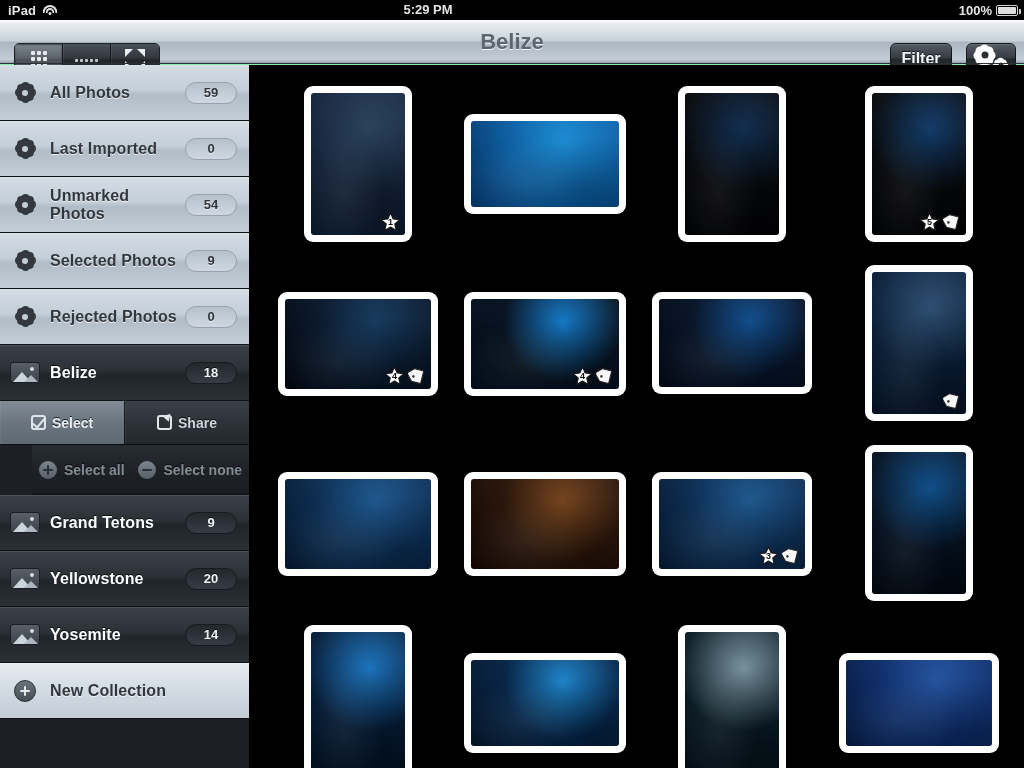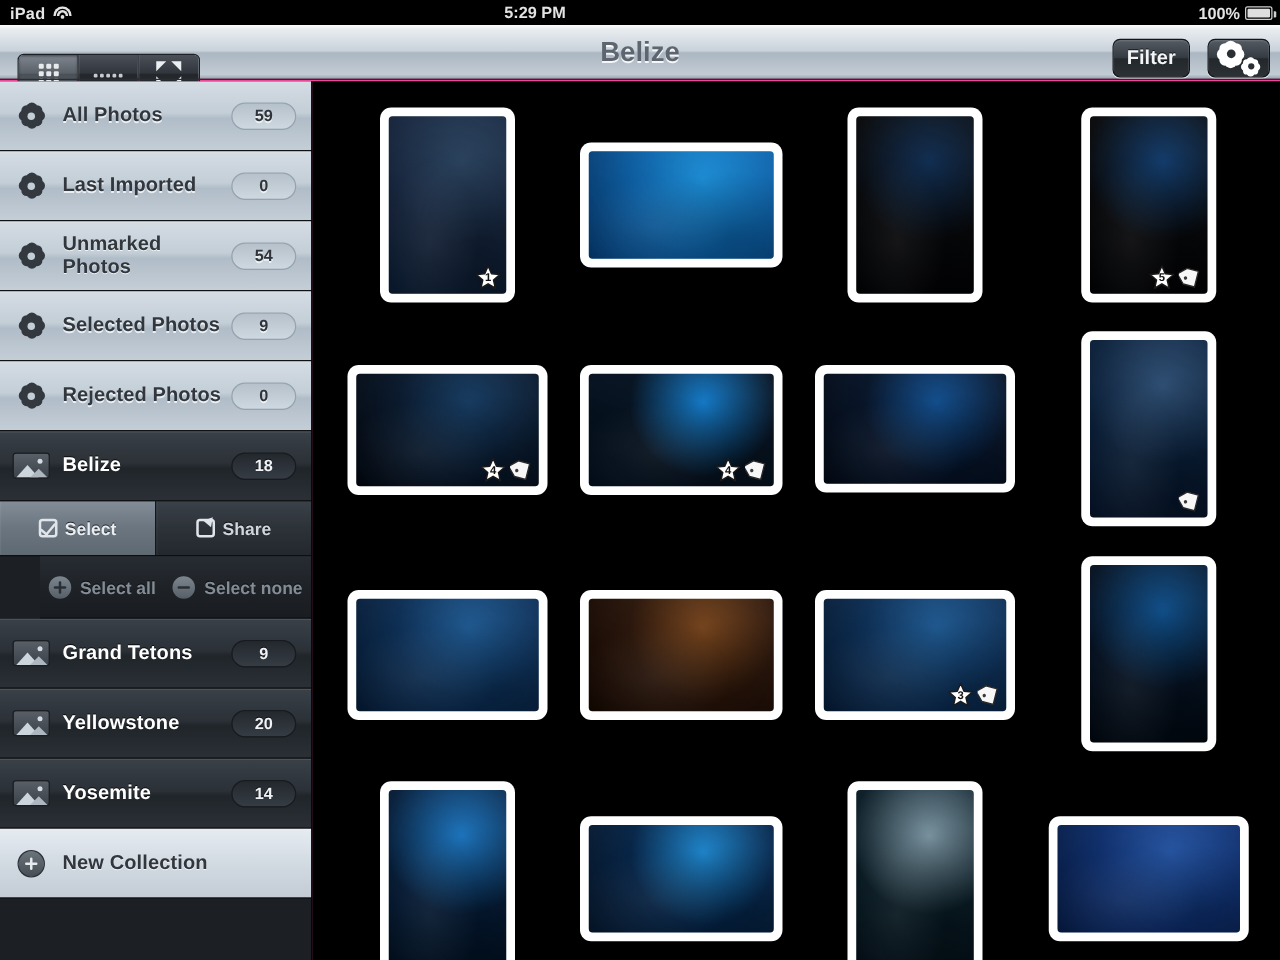--- a/index.html
+++ b/index.html
@@ -2,21 +2,21 @@
 <html><head>
 <meta charset="utf-8">
 <style>
   * { margin:0; padding:0; box-sizing:border-box; }
   html,body { width:1024px; height:768px; overflow:hidden; }
   body {
     background:#000;
     font-family:"Liberation Sans", sans-serif;
     -webkit-font-smoothing:antialiased;
   }
-  #app { position:relative; width:1024px; height:768px; background:#ec4899; }
+  #app { position:relative; width:1024px; height:768px; background:#86efac; }
 
   
   .statusbar{
     position:absolute; left:0; top:0; width:1024px; height:20px;
     background:#000; color:#d8d8d8; font-size:12px; font-weight:bold;
     display:flex; align-items:center;
   }
   .sb-left{ position:absolute; left:8px; top:0; height:20px; display:flex; align-items:center; gap:6px; }
   .sb-ipad{ font-size:13px; color:#e6e6e6; letter-spacing:.2px; }
   .wifi-icon{ display:inline-block; width:15px; height:11px; position:relative; }
@@ -68,21 +68,21 @@
   .ic-film .dots{ display:flex; gap:2px; justify-content:center; margin-top:3px; }
   .ic-film .dots b{ width:3px; height:3px; background:#c6cbd1; border-radius:1px; display:block; }
   .ic-expand{ position:relative; width:20px; height:20px; }
   .ic-expand b{ position:absolute; width:0;height:0; }
   .ic-expand b:nth-child(1){ left:0;top:0; border-left:8px solid #eceff2; border-bottom:8px solid transparent; }
   .ic-expand b:nth-child(2){ right:0;top:0; border-right:8px solid #eceff2; border-bottom:8px solid transparent; }
   .ic-expand b:nth-child(3){ left:0;bottom:0; border-left:8px solid #eceff2; border-top:8px solid transparent; }
   .ic-expand b:nth-child(4){ right:0;bottom:0; border-right:8px solid #eceff2; border-top:8px solid transparent; }
 
   .tb-btn{
-    position:absolute; top:11px; height:31px;
+    position:absolute; top:23px; height:31px;
     display:flex; align-items:center; justify-content:center;
     border-radius:6px; border:1px solid #14171a;
     background:linear-gradient(to bottom,#545b63 0%,#353b42 48%,#23282d 52%,#2c3136 100%);
     box-shadow:0 1px 0 rgba(255,255,255,.7), inset 0 1px 1px rgba(255,255,255,.14);
     color:#f2f4f6; font-size:16px; font-weight:bold;
     text-shadow:0 -1px 0 rgba(0,0,0,.7);
   }
   .tb-filter{ right:72px; width:62px; }
   .tb-gear{ right:8px; width:50px; }
   .gears{ position:relative; width:34px; height:26px; }

